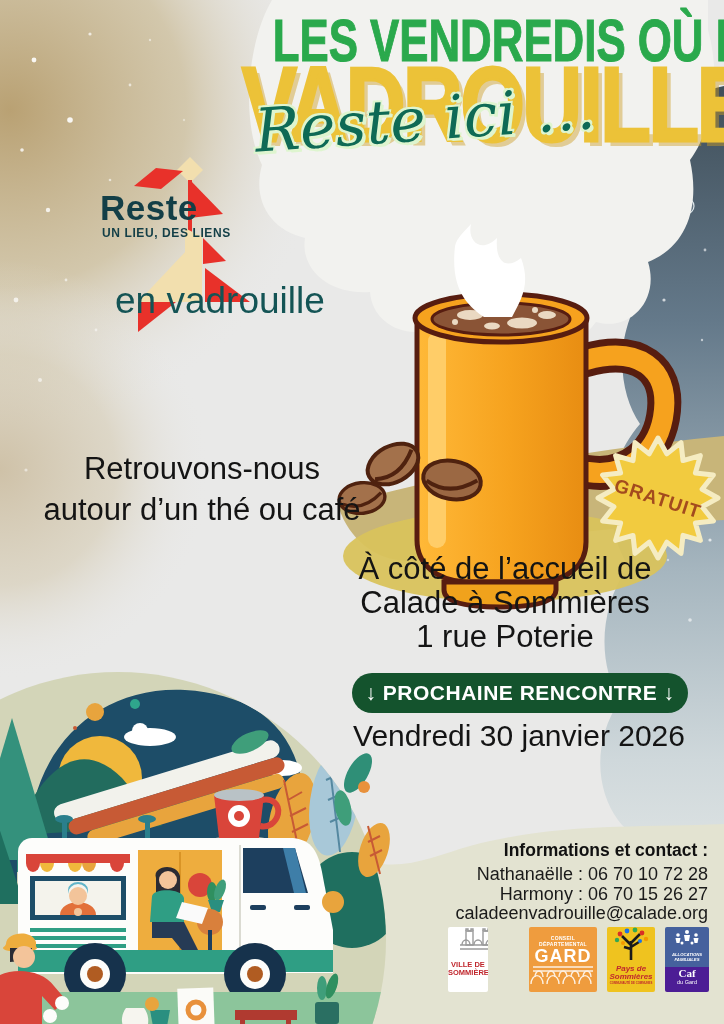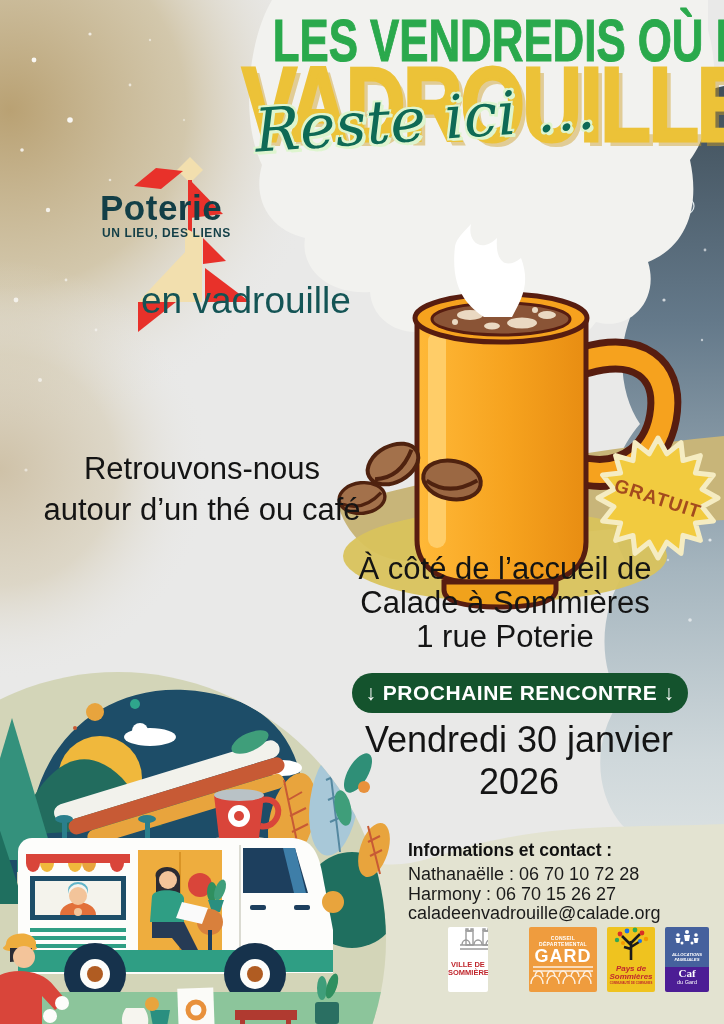--- a/index.html
+++ b/index.html
@@ -18,29 +18,29 @@
   .t2{left:170px;top:44px;width:580px;color:#ecc238;font-size:106px;font-weight:700;
       -webkit-text-stroke:3px currentColor;letter-spacing:-3px;white-space:nowrap;z-index:5;
       text-shadow:6px 5px 0 rgba(205,158,40,.45);}
   .t2 span{display:inline-block;transform:scaleX(.78);transform-origin:center;}
   .t3{left:190px;top:84px;width:470px;color:#0e6a55;font-size:60px;z-index:7;
       font-family:"DejaVu Serif",serif;font-style:italic;transform:rotate(-4deg);
       text-shadow:-2px -2px 0 #def5cf,2px -2px 0 #def5cf,-2px 2px 0 #def5cf,2px 2px 0 #def5cf,3px 3px 0 #def5cf;}
   
   .brand-name{left:100px;top:188px;color:#133f47;font-size:35px;font-weight:700;letter-spacing:.5px;z-index:6;}
   .brand-tag{left:102px;top:226px;color:#133f47;font-size:12px;font-weight:700;letter-spacing:.6px;z-index:6;}
-  .brand-sub{left:141px;top:280px;color:#145455;font-size:37px;font-weight:400;z-index:6;}
+  .brand-sub{left:115px;top:280px;color:#145455;font-size:37px;font-weight:400;z-index:6;}
   
   .intro{left:2px;top:448px;width:400px;color:#141414;font-size:31px;font-weight:500;line-height:41px;z-index:6;text-align:center;}
   .addr{left:298px;top:552px;width:414px;color:#141414;font-size:31px;font-weight:500;line-height:34px;z-index:6;}
   .cta{left:352px;top:673px;width:336px;height:40px;background:#14532d;border-radius:21px;
        color:#fff;font-size:21px;font-weight:700;line-height:40px;letter-spacing:.5px;z-index:6;}
-  .date{left:334px;top:719px;width:370px;color:#141414;font-size:36px;font-weight:500;z-index:6;}
+  .date{left:334px;top:719px;width:370px;color:#141414;font-size:30px;font-weight:500;z-index:6;}
   
-  .contact{right:16px;top:840px;width:300px;color:#1a1a1a;z-index:6;}
+  .contact{right:16px;top:840px;width:300px;text-align:right;color:#1a1a1a;z-index:6;}
   .contact .hd{font-size:17.5px;font-weight:700;margin-bottom:4px;color:#111;}
   .contact .ln{font-size:18px;line-height:19.5px;font-weight:500;}
   
   .logo{z-index:6;overflow:hidden;border-radius:2px;}
   .lg1{left:448px;top:927px;width:40px;height:65px;background:#fff;color:#c0272d;}
   .lg1 .a{font-size:7.5px;font-weight:700;line-height:8px;}
   .lg2{left:529px;top:927px;width:68px;height:65px;background:#ef9c3e;color:#fff;}
   .lg2 .s{font-size:5px;font-weight:700;line-height:6px;letter-spacing:.3px;}
   .lg2 .g{font-size:18px;font-weight:700;line-height:18px;letter-spacing:1px;}
   .lg3{left:607px;top:927px;width:48px;height:65px;background:#efc31f;color:#c0272d;}
@@ -322,21 +322,21 @@
       <circle cx="364" cy="787" r="6" fill="#e8913c"></circle>
       <ellipse cx="374" cy="850" rx="14" ry="28" transform="rotate(18 374 850)" fill="#e8a43d"></ellipse>
       <path d="M368,826 L380,874 M368,842 L380,836 M370,856 L382,850" stroke="#c75a35" stroke-width="2" fill="none"></path>
     </g>
   </svg>
 
   <div class="abs ctr t1"><span>LES VENDREDIS OÙ LA</span></div>
   <div class="abs ctr t2"><span>VADROUILLE</span></div>
   <div class="abs ctr t3">Reste ici …</div>
 
-  <div class="abs brand-name">Poterie</div>
+  <div class="abs brand-name">Reste</div>
   <div class="abs brand-tag">UN LIEU, DES LIENS</div>
   <div class="abs brand-sub">en vadrouille</div>
 
   <div class="abs ctr intro">
     <div>Retrouvons-nous</div>
     <div>autour d’un thé ou café</div>
   </div>
 
   <div class="abs ctr addr">
     <div>À côté de l’accueil de</div>

